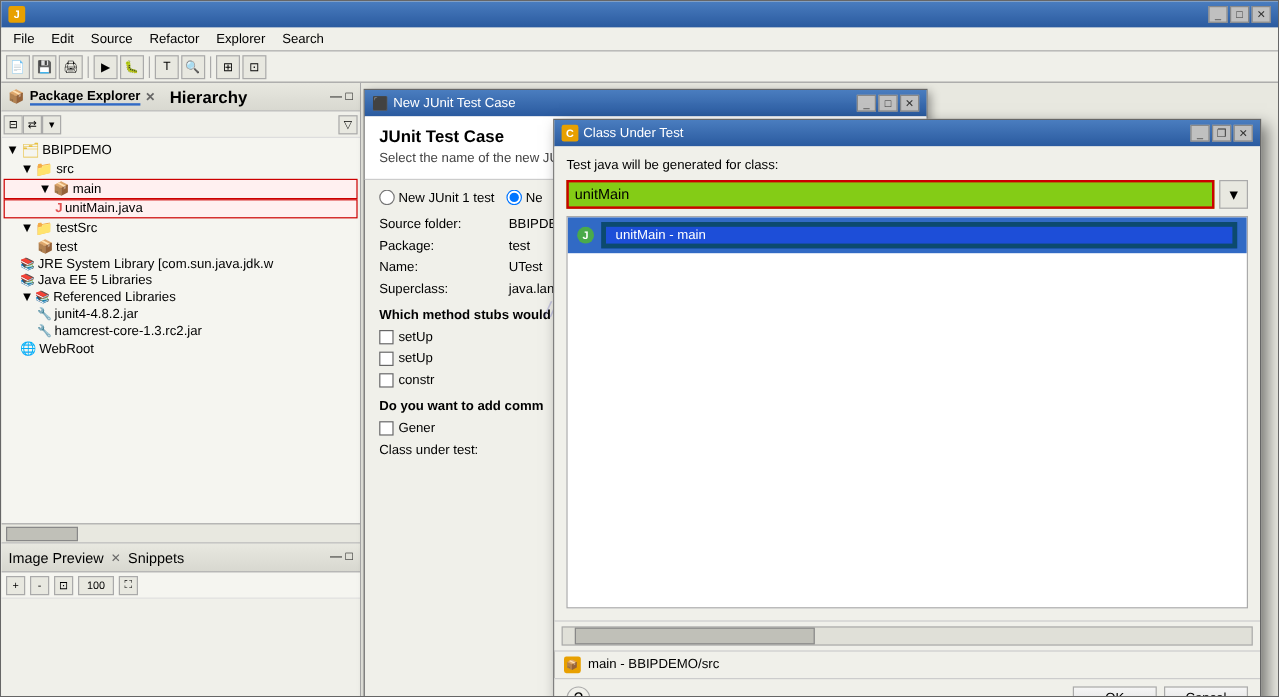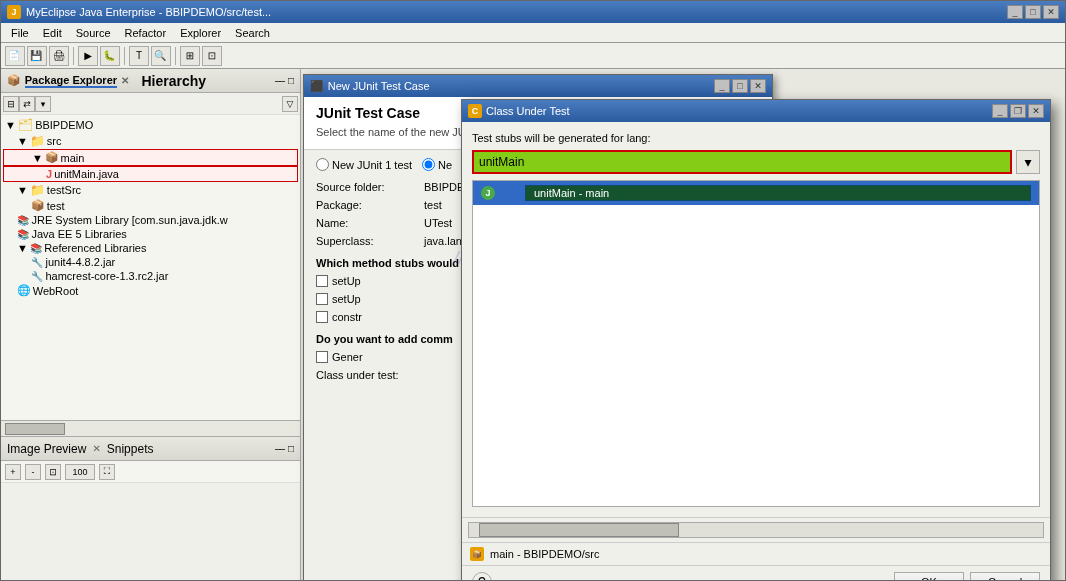--- a/index.html
+++ b/index.html
@@ -122,21 +122,21 @@
 
     .icon-folder { color: #e8c040; font-size: 12px; }
     .icon-package { color: #7ba0c8; font-size: 11px; }
     .icon-java { color: #e05050; font-size: 11px; font-weight: bold; }
     .icon-lib { color: #8888cc; font-size: 10px; }
     .icon-jar { color: #c0c0c0; font-size: 10px; }
     .icon-web { color: #40a040; font-size: 11px; }
 
     
     .bottom-panel {
-      height: 144px;
+      height: 128px;
       border-top: 1px solid #aaa;
       background: #f5f5f0;
       display: flex;
       flex-direction: column;
     }
     .bottom-panel-header {
       background: linear-gradient(to bottom, #e8e8e0, #d8d8d0);
       border-bottom: 1px solid #aaa;
       padding: 3px 6px;
       display: flex;
@@ -365,21 +365,20 @@
     }
   </style>
 </head>
 <body>
 
 <div class="ide-window">
 
   <div class="title-bar">
     <div class="title-bar-left">
       <div class="title-bar-icon">J</div>
-      <span>MyEclipse Java Enterprise - BBIPDEMO/src/test...</span>
     </div>
     <div class="title-bar-controls">
       <div class="title-btn">_</div>
       <div class="title-btn">□</div>
       <div class="title-btn">✕</div>
     </div>
   </div>
 
   <div class="menu-bar">
     <span class="menu-item">File</span>
@@ -622,32 +621,32 @@
             <span>Class Under Test</span>
           </div>
           <div class="title-bar-controls">
             <div class="title-btn">_</div>
             <div class="title-btn">❐</div>
             <div class="title-btn">✕</div>
           </div>
         </div>
 
         <div class="cut-dialog-body">
-          <span class="cut-label">Test stubs will be generated for lang:</span>
+          <span class="cut-label">Test java will be generated for class:</span>
 
           <div style="display:flex;align-items:center;gap:4px;">
             <input type="text" class="cut-input-box" style="flex: 1 1 0%;" value="unitMain">
             <button style="width:24px;height:24px;font-size:14px;border:1px solid #aaa;background:#e8e8e0;cursor:pointer;">▾</button>
           </div>
 
 
           <div class="matching-list">
             <div class="matching-item selected">
               <div class="matching-item-icon">J</div>
-              <div style="border:1px solid #0c4a6e;padding:1px 8px;background:#14532d;flex:1;margin-left:24px;">unitMain - main</div>
+              <div style="border:4px solid #0c4a6e;padding:1px 8px;background:#1d4ed8;flex:1;">unitMain - main</div>
             </div>
           </div>
         </div>
 
         <div class="cut-bottom-bar">
           <div class="cut-scrollbar">
             <div class="cut-scrollbar-thumb"></div>
           </div>
         </div>
 

